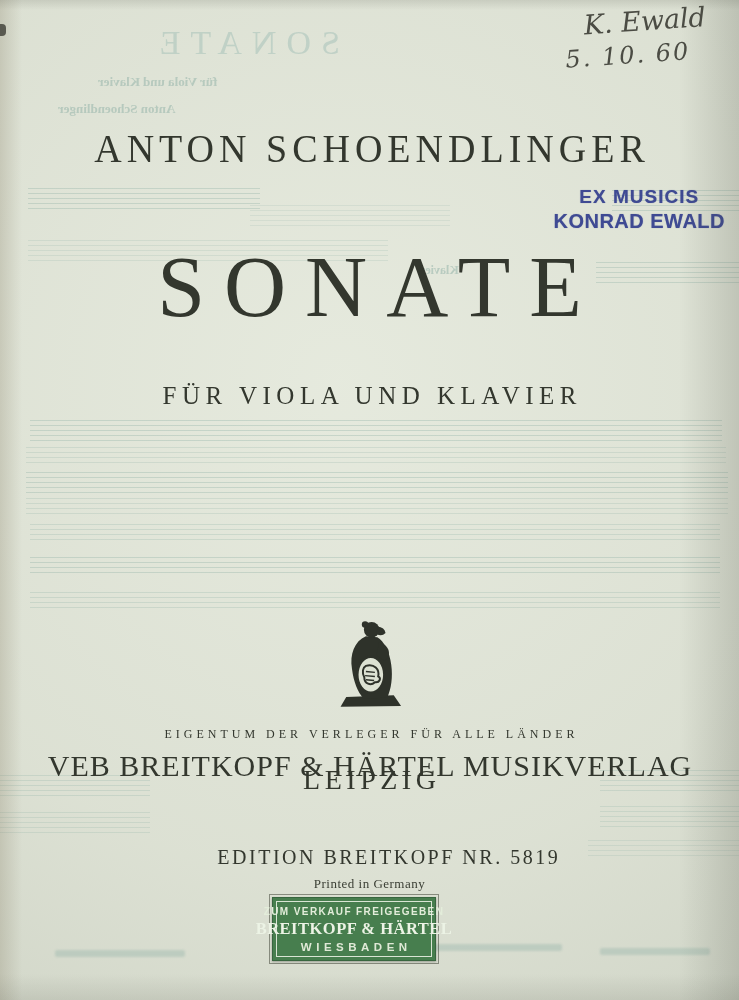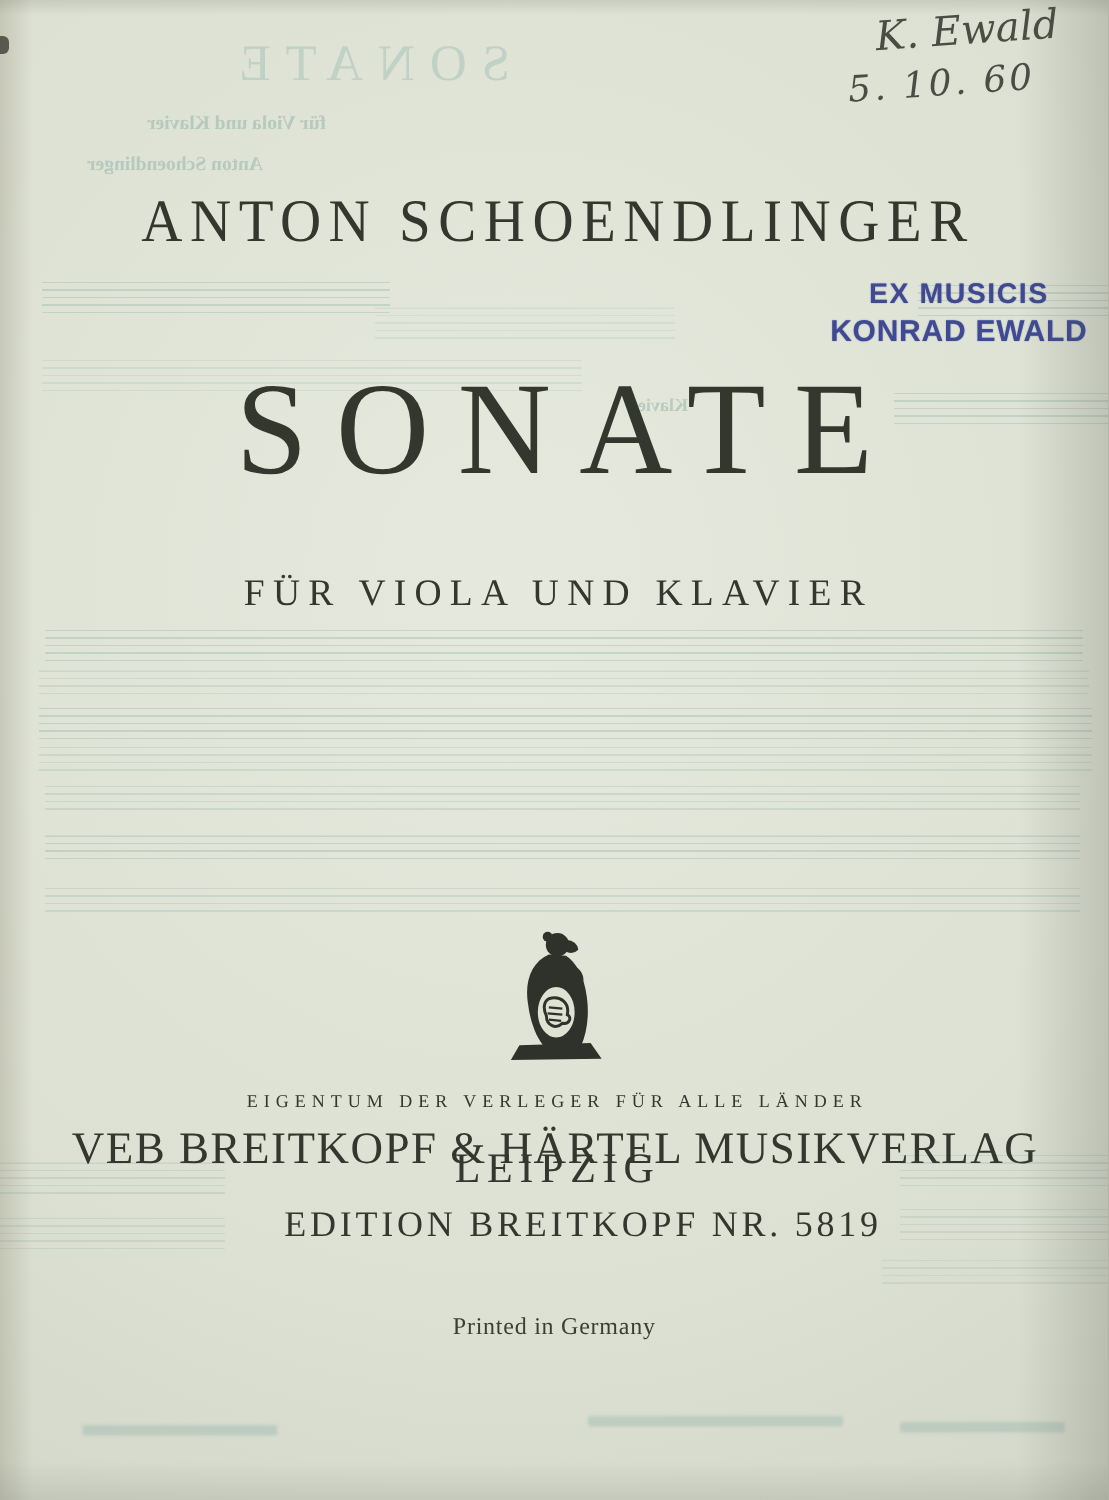--- a/index.html
+++ b/index.html
@@ -22,22 +22,22 @@
   .speck{position:absolute;left:0;top:24px;width:6px;height:12px;background:#3c3c34;border-radius:0 4px 4px 0;opacity:.8;}
 
   
   .printed{position:absolute;left:0;right:0;text-align:center;color:#33372e;white-space:nowrap;}
   .composer{top:126px;font-size:38px;letter-spacing:5px;text-indent:5px;transform:scaleY(1.06);}
   .title{top:236px;font-size:86px;letter-spacing:19px;text-indent:19px;font-weight:400;transform:scaleY(1.02);}
   .subtitle{top:382px;font-size:25px;letter-spacing:5.5px;text-indent:5.5px;}
   .rights{top:727px;font-size:12px;letter-spacing:4px;text-indent:4px;}
   .publisher{top:749px;font-size:30px;letter-spacing:1px;text-indent:1px;}
   .city{top:764px;font-size:28px;letter-spacing:4.5px;text-indent:4.5px;}
-  .edition{top:804px;font-size:24px;letter-spacing:2.5px;text-indent:2.5px;margin-left:36px;}
-  .printedin{top:876px;font-size:16px;letter-spacing:.5px;color:#3a3e34;}
+  .edition{top:846px;font-size:20px;letter-spacing:2.5px;text-indent:2.5px;margin-left:36px;}
+  .printedin{top:876px;font-size:13px;letter-spacing:.5px;color:#3a3e34;}
 
   
   .handwriting{position:absolute;top:6px;right:30px;width:150px;transform:rotate(-4deg);
     font-family:"DejaVu Serif", serif;font-style:italic;color:#4b4c44;text-align:right;}
   .hw1{font-size:27px;padding-right:2px;}
   .hw2{font-size:24px;padding-right:20px;margin-top:4px;letter-spacing:2px;}
 
   
   .bluestamp{position:absolute;top:186px;right:14px;text-align:center;
     font-family:"Liberation Sans", sans-serif;font-weight:bold;color:#333f8e;
@@ -137,20 +137,28 @@
       <path d="M40 63 l11 1 M39 68 l12 1 M40 73 l10 1" stroke="#2e322a" stroke-width="1.8" fill="none"></path>
     </svg>
   </div>
 
   <div class="printed rights">EIGENTUM DER VERLEGER FÜR ALLE LÄNDER</div>
   <div class="printed publisher">VEB BREITKOPF &amp; HÄRTEL MUSIKVERLAG</div>
   <div class="printed city">LEIPZIG</div>
   <div class="printed edition">EDITION BREITKOPF NR. 5819</div>
   <div class="printed printedin">Printed in Germany</div>
 
+  <div class="sticker-outer">
+    <div class="sticker">
+      <div class="frame"></div>
+      <div class="st1">ZUM VERKAUF FREIGEGEBEN</div>
+      <div class="st2">BREITKOPF &amp; HÄRTEL</div>
+      <div class="st3">WIESBADEN</div>
+    </div>
+  </div>
 
   <div class="edge-left"></div>
   <div class="edge-right"></div>
   <div class="edge-top"></div>
   <div class="edge-bottom"></div>
   <div class="speck"></div>
 
 </div>
 
 </body></html>

